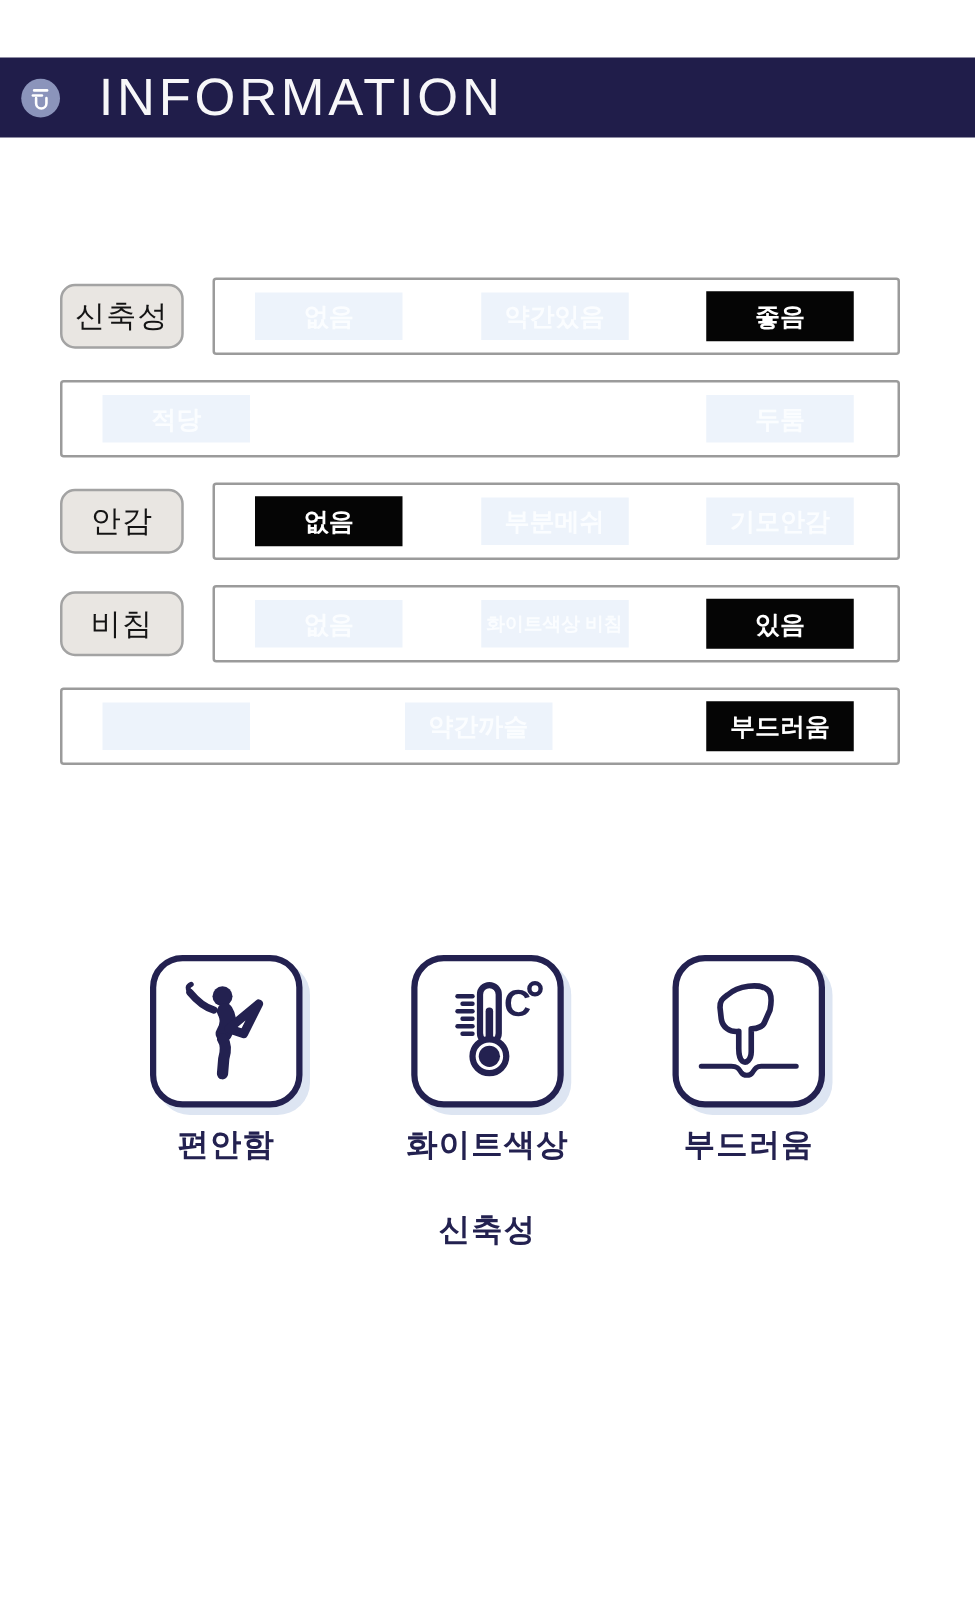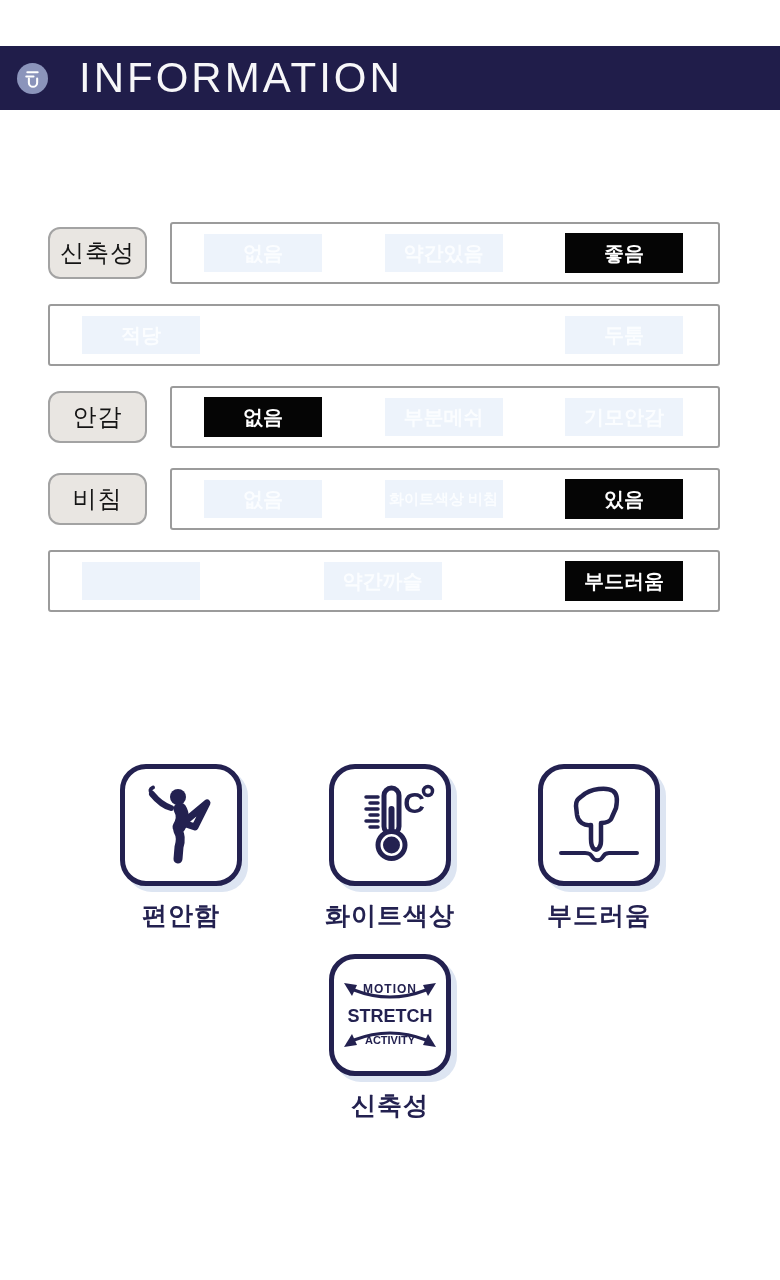--- a/index.html
+++ b/index.html
@@ -171,37 +171,18 @@
         </svg>
       </div>
       <div class="feat-label">부드러움</div>
     </div>
 
   </div>
 
   <div class="feat-row second">
 
     <div class="feature">
-      <div class="tile">
-        <svg viewBox="0 0 100 100">
-          <g font-family="Liberation Sans, DejaVu Sans, sans-serif" fill="#232150" text-anchor="middle">
-            <text x="50" y="28" font-size="12" font-weight="bold" letter-spacing="1">MOTION</text>
-            <text x="50" y="57" font-size="18" font-weight="bold">STRETCH</text>
-            <text x="50" y="79" font-size="11" font-weight="bold">ACTIVITY</text>
-          </g>
-          <g fill="none" stroke="#232150" stroke-width="3">
-            <path d="M14 25 Q50 39 86 25"></path>
-            <path d="M14 75 Q50 61 86 75"></path>
-          </g>
-          <g fill="#232150">
-            <polygon points="4,18 17,20 12,31"></polygon>
-            <polygon points="96,18 83,20 88,31"></polygon>
-            <polygon points="4,82 17,80 12,69"></polygon>
-            <polygon points="96,82 83,80 88,69"></polygon>
-          </g>
-        </svg>
-      </div>
       <div class="feat-label">신축성</div>
     </div>
 
 
   </div>
 </div>
 
 </body></html>

